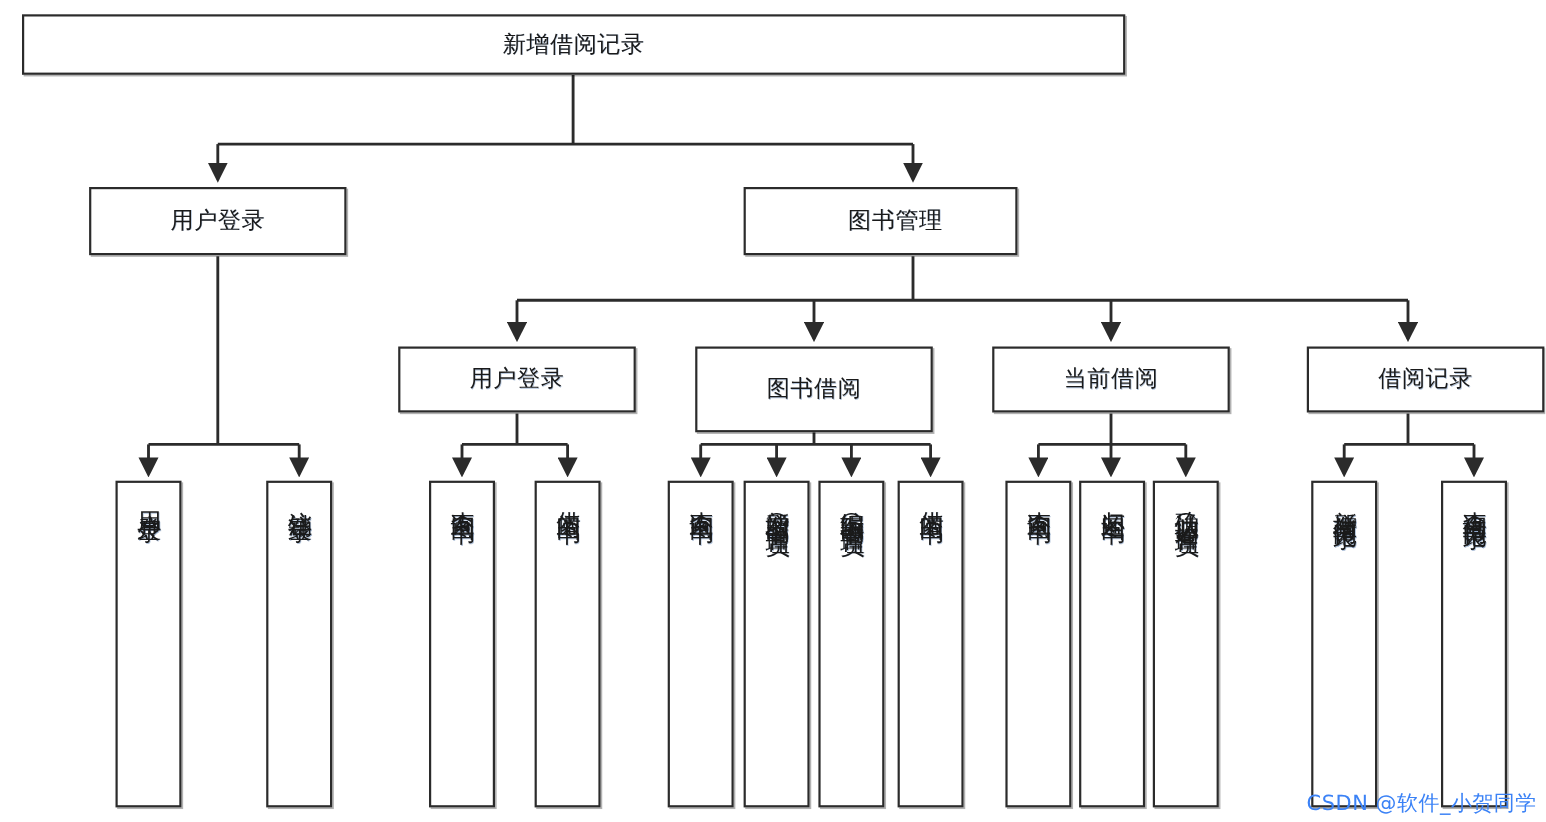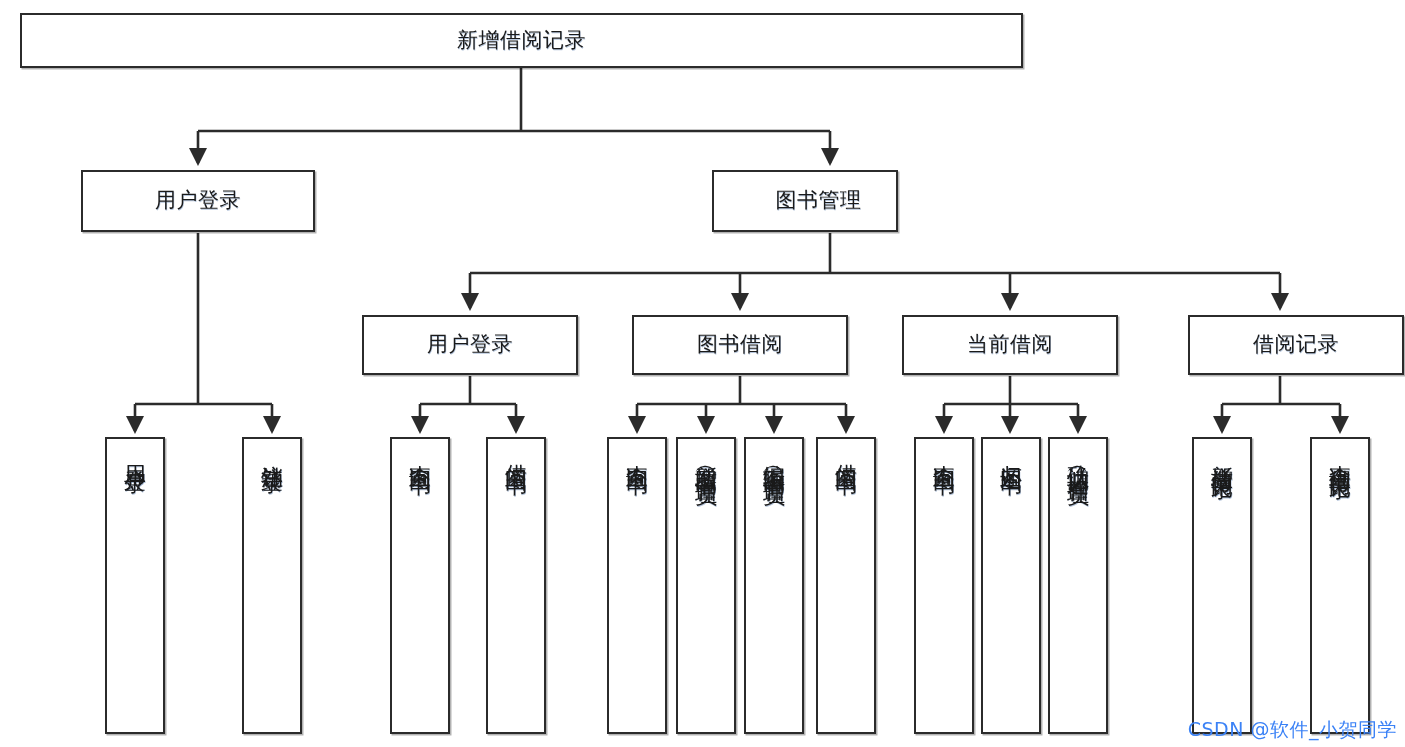--- a/index.html
+++ b/index.html
@@ -132,29 +132,29 @@
   </svg>
 
   <div class="node horizontal" style="left:20px; top:13px; width:1003px; height:55px;">
     <span class="node-label">新增借阅记录</span>
   </div>
 
   <div class="node horizontal" style="left:81px; top:170px; width:234px; height:62px;">
     <span class="node-label">用户登录</span>
   </div>
 
-  <div class="node horizontal" style="left:712px; top:170px; width:186px; height:62px;padding-left:27px;">
+  <div class="node horizontal" style="left:676px; top:170px; width:249px; height:62px;padding-left:27px;">
     <span class="node-label">图书管理</span>
   </div>
 
   <div class="node horizontal" style="left:362px; top:315px; width:216px; height:60px;">
     <span class="node-label">用户登录</span>
   </div>
 
-  <div class="node horizontal" style="left:632px; top:315px; width:216px; height:60px;">
+  <div class="node horizontal" style="left:632px; top:315px; width:216px; height:78px;">
     <span class="node-label">图书借阅</span>
   </div>
 
   <div class="node horizontal" style="left:902px; top:315px; width:216px; height:60px;font-family:Liberation Serif, serif;">
     <span class="node-label">当前借阅</span>
   </div>
 
   <div class="node horizontal" style="left:1172px; top:315px; width:216px; height:60px;margin-left:16px;">
     <span class="node-label">借阅记录</span>
   </div>

